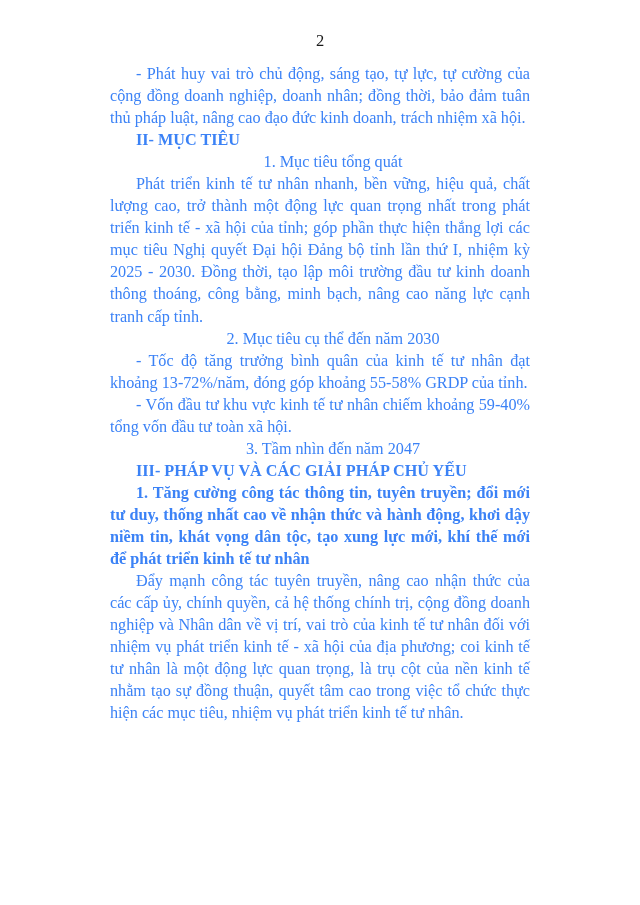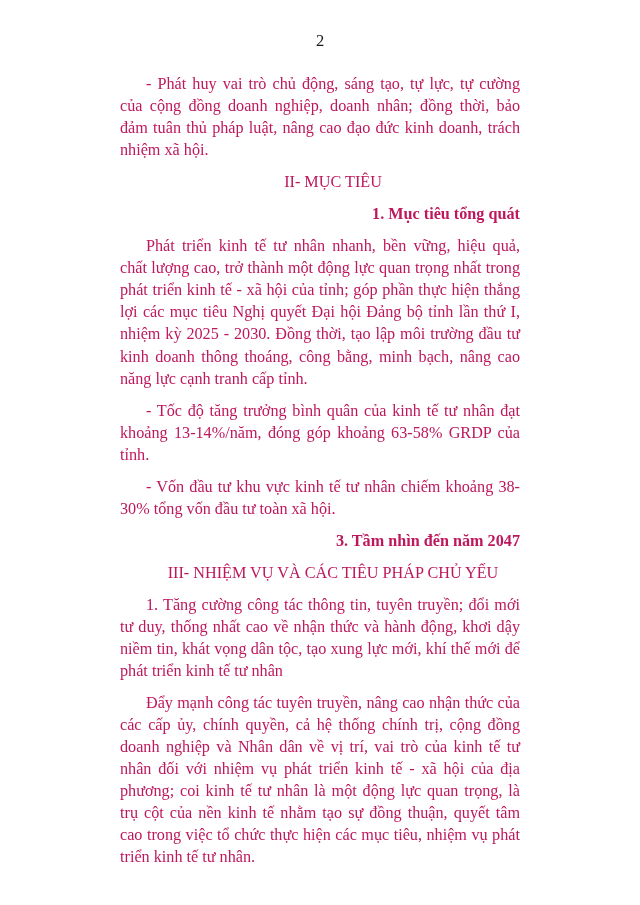--- a/index.html
+++ b/index.html
@@ -32,42 +32,42 @@
     line-height: 22px;
     color: #1a1a1a;
   }
   .content {
     position: absolute;
     left: 110px;
     top: 63px;
     width: 420px;
   }
   p {
-    margin: 10px;
+    margin: 0;
     font-size: 16.2px;
     line-height: 22.05px;
     text-align: justify;
     text-justify: inter-word;
     text-indent: 26px;
-    color: #be185d;
+    color: #3b82f6;
     letter-spacing: 0.0px;
     word-spacing: 0px;
   }
   p.heading {
-    font-weight: bold;
-    text-align: right;
-    text-indent: 26px;
-  }
-  p.heading-section {
     font-weight: normal;
     text-align: center;
     text-indent: 26px;
   }
+  p.heading-section {
+    font-weight: bold;
+    text-align: left;
+    text-indent: 26px;
+  }
   p.heading-block {
-    font-weight: normal;
+    font-weight: bold;
     text-align: justify;
     text-indent: 26px;
     text-align-last: left;
   }
   
   p.body {
     text-align: justify;
     text-align-last: left;
   }
 </style>
@@ -81,30 +81,31 @@
   <div class="content">
 
     <p class="body">- Phát huy vai trò chủ động, sáng tạo, tự lực, tự cường của cộng đồng doanh nghiệp, doanh nhân; đồng thời, bảo đảm tuân thủ pháp luật, nâng cao đạo đức kinh doanh, trách nhiệm xã hội.</p>
 
     <p class="heading-section">II- MỤC TIÊU</p>
 
     <p class="heading">1. Mục tiêu tổng quát</p>
 
     <p class="body">Phát triển kinh tế tư nhân nhanh, bền vững, hiệu quả, chất lượng cao, trở thành một động lực quan trọng nhất trong phát triển kinh tế - xã hội của tỉnh; góp phần thực hiện thắng lợi các mục tiêu Nghị quyết Đại hội Đảng bộ tỉnh lần thứ I, nhiệm kỳ 2025 - 2030. Đồng thời, tạo lập môi trường đầu tư kinh doanh thông thoáng, công bằng, minh bạch, nâng cao năng lực cạnh tranh cấp tỉnh.</p>
 
+    <p class="heading">2. Mục tiêu cụ thể đến năm 2030</p>
 
 
-    <p class="body">- Tốc độ tăng trưởng bình quân của kinh tế tư nhân đạt khoảng 13-14%/năm, đóng góp khoảng 63-58% GRDP của tỉnh.</p>
+    <p class="body">- Tốc độ tăng trưởng bình quân của kinh tế tư nhân đạt khoảng 13-72%/năm, đóng góp khoảng 55-58% GRDP của tỉnh.</p>
 
 
-    <p class="body">- Vốn đầu tư khu vực kinh tế tư nhân chiếm khoảng 38-30% tổng vốn đầu tư toàn xã hội.</p>
+    <p class="body">- Vốn đầu tư khu vực kinh tế tư nhân chiếm khoảng 59-40% tổng vốn đầu tư toàn xã hội.</p>
 
     <p class="heading">3. Tầm nhìn đến năm 2047</p>
 
 
-    <p class="heading-section">III- NHIỆM VỤ VÀ CÁC TIÊU PHÁP CHỦ YẾU</p>
+    <p class="heading-section">III- PHÁP VỤ VÀ CÁC GIẢI PHÁP CHỦ YẾU</p>
 
     <p class="heading-block">1. Tăng cường công tác thông tin, tuyên truyền; đổi mới tư duy, thống nhất cao về nhận thức và hành động, khơi dậy niềm tin, khát vọng dân tộc, tạo xung lực mới, khí thế mới để phát triển kinh tế tư nhân</p>
 
     <p class="body">Đẩy mạnh công tác tuyên truyền, nâng cao nhận thức của các cấp ủy, chính quyền, cả hệ thống chính trị, cộng đồng doanh nghiệp và Nhân dân về vị trí, vai trò của kinh tế tư nhân đối với nhiệm vụ phát triển kinh tế - xã hội của địa phương; coi kinh tế tư nhân là một động lực quan trọng, là trụ cột của nền kinh tế nhằm tạo sự đồng thuận, quyết tâm cao trong việc tổ chức thực hiện các mục tiêu, nhiệm vụ phát triển kinh tế tư nhân.</p>
 
   </div>
 </div>
 
 </body></html>

